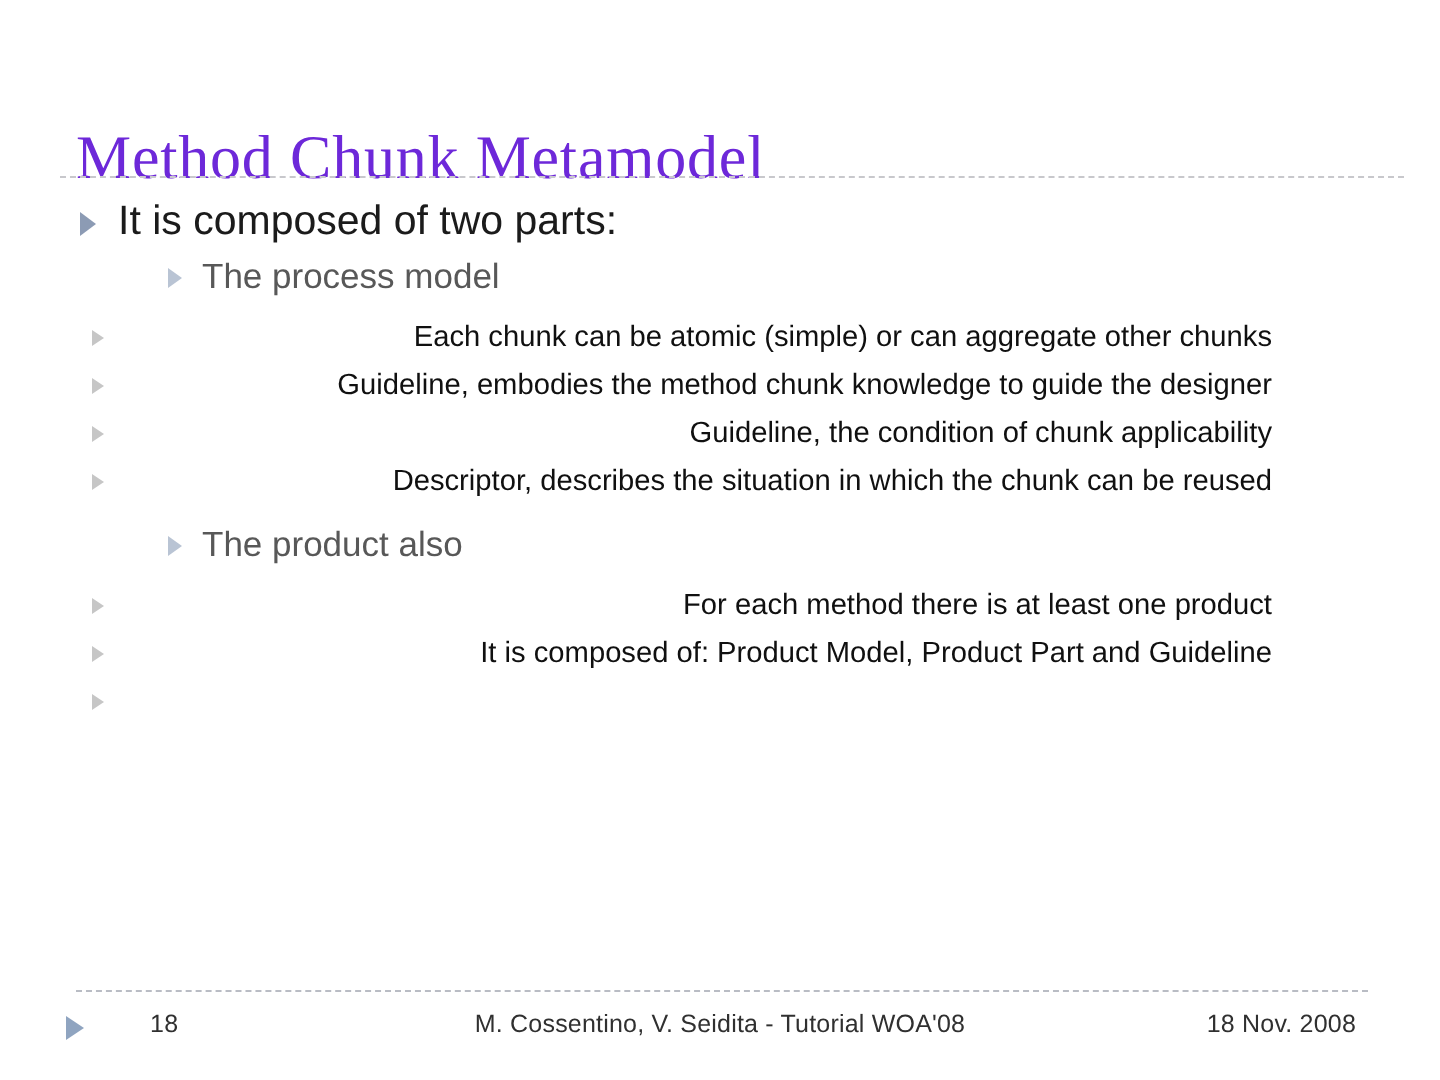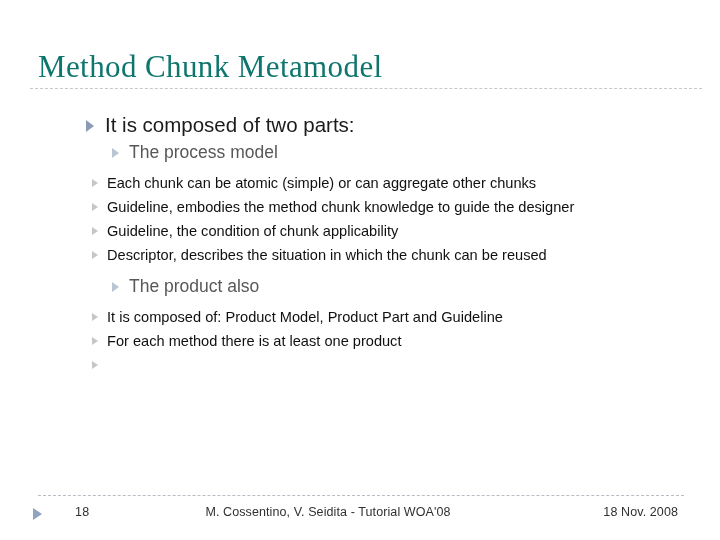--- a/index.html
+++ b/index.html
@@ -20,45 +20,44 @@
     width: 720px;
     height: 540px;
     background: #ffffff;
     box-sizing: border-box;
   }
 
   
   .title {
     position: absolute;
     left: 38px;
-    top: 48px;
+    top: 60px;
     font-family: "Liberation Serif", "DejaVu Serif", serif;
     font-size: 31px;
     line-height: 38px;
-    color: #0f766e;
+    color: #6d28d9;
     letter-spacing: 0.4px;
     white-space: nowrap;
   }
 
   .title-rule {
     position: absolute;
     left: 30px;
     top: 88px;
     width: 672px;
     height: 0;
     border-top: 1px dashed #c8c8cc;
   }
 
   
   .body {
     position: absolute;
     left: 0;
-    top: 112px;
+    top: 98px;
     width: 636px;
-    margin-left: 46px;
   }
 
   .bullet-row {
     display: flex;
     align-items: flex-start;
   }
 
   .tri {
     flex: 0 0 auto;
     display: inline-block;
@@ -81,39 +80,40 @@
   }
   .lvl1 .txt {
     font-size: 20.5px;
     line-height: 25px;
     color: #1b1b1b;
     font-weight: 400;
   }
 
   
   .lvl2 {
-    padding-left: 66px;
+    padding-left: 84px;
     margin-bottom: 3px;
   }
   .lvl2 .tri {
     border-width: 5px 0 5px 7px;
     border-left-color: #b9c4d4;
     margin-top: 7px;
     margin-right: 10px;
   }
   .lvl2 .txt {
     font-size: 17.5px;
     line-height: 22px;
     color: #585858;
   }
 
   
   .lvl3 {
     padding-left: 46px;
     margin-bottom: 2px;
+    justify-content: space-between;
   }
   .lvl3 .tri {
     border-width: 4.5px 0 4.5px 6px;
     border-left-color: #c6c6c6;
     margin-top: 7px;
     margin-right: 9px;
   }
   .lvl3 .txt {
     font-size: 14.6px;
     line-height: 22px;
@@ -164,21 +164,21 @@
     font-size: 12.5px;
     color: #303030;
     letter-spacing: 0.2px;
     margin-left: 20px;
   }
 
   .footer-center {
     position: absolute;
     left: 0;
     top: 2px;
-    width: 656px;
+    width: 720px;
     text-align: center;
     font-size: 12.5px;
     color: #303030;
     letter-spacing: 0.1px;
   }
 
   .footer-date {
     position: absolute;
     right: 42px;
     top: 2px;
@@ -228,25 +228,25 @@
     <div class="section-gap"></div>
 
     <div class="bullet-row lvl2">
       <span class="tri"></span>
       <span class="txt">The product also</span>
     </div>
     <div class="group-gap"></div>
 
     <div class="bullet-row lvl3">
       <span class="tri"></span>
+      <span class="txt">For each method there is at least one product</span>
+    </div>
+    <div class="bullet-row lvl3">
+      <span class="tri"></span>
       <span class="txt">It is composed of: Product Model, Product Part and Guideline</span>
-    </div>
-    <div class="bullet-row lvl3">
-      <span class="tri"></span>
-      <span class="txt">For each method there is at least one product</span>
     </div>
     <div class="bullet-row lvl3">
       <span class="tri"></span>
     </div>
 
   </div>
 
   <div class="footer-rule"></div>
 
   <div class="footer">

